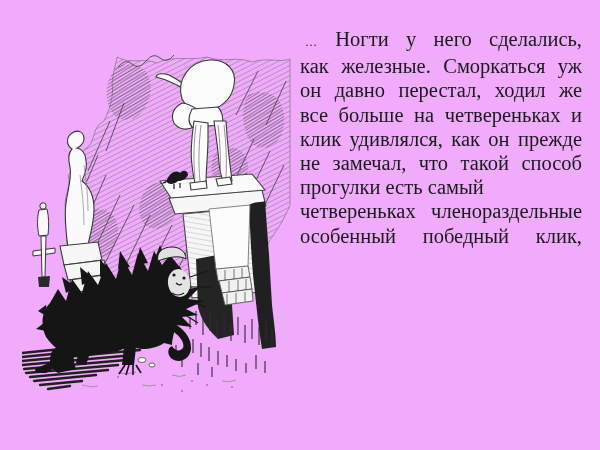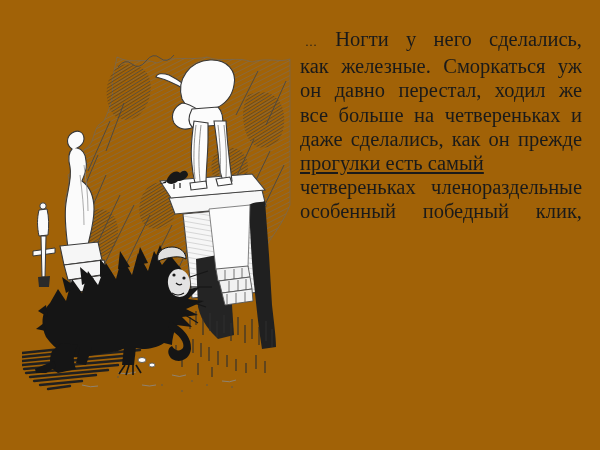--- a/index.html
+++ b/index.html
@@ -1,29 +1,29 @@
 <!DOCTYPE html>
 <html><head>
 <meta charset="utf-8">
 <style>
   html,body{margin:0;padding:0;}
   body{
     width:600px;height:450px;position:relative;overflow:hidden;
     background:#ffffff;
     font-family:"Liberation Serif","DejaVu Serif",serif;
   }
-  .slide{position:absolute;inset:0;background:#a16207;padding-left:48px;}
+  .slide{position:absolute;inset:0;background:#f0abfc;padding-left:48px;}
   .illustration{position:absolute;left:22px;top:55px;width:270px;height:345px;}
   .para{
     position:absolute;left:300px;top:27px;width:282px;
     font-size:20.5px;line-height:24.2px;color:#1a1a1a;
   }
   .line{min-height:24.2px;}
   .full{text-align:justify;text-align-last:justify;}
-  .short{text-align:center;text-align-last:left;text-decoration:underline;}
+  .short{text-align:center;text-align-last:left;}
   .first{padding-left:5px;}
   .prefix{font-size:12px;letter-spacing:1px;}
 </style>
 </head>
 <body>
 
 <div class="slide">
 
   <div class="illustration">
   <svg viewBox="0 0 270 345" width="270" height="345" xmlns="http://www.w3.org/2000/svg">
@@ -212,19 +212,20 @@
       </g>
     </g>
   </svg>
   </div>
 
   <div class="para">
     <div class="line full first"><span class="prefix">…</span> <span>Ногти  у  него  сделались,</span></div>
     <div class="line full">как железные. Сморкаться уж</div>
     <div class="line full">он давно перестал, ходил же</div>
     <div class="line full">все больше  на четвереньках и</div>
-    <div class="line full">даже сделались, как он прежде</div>
+    <div class="line full">клик удивлялся, как он прежде</div>
+    <div class="line full">не замечал, что такой  способ</div>
     <div class="line short">прогулки есть самый</div>
     <div class="line full">четвереньках  членораздельные</div>
     <div class="line full">особенный победный клик,</div>
   </div>
 
 </div>
 
 </body></html>

